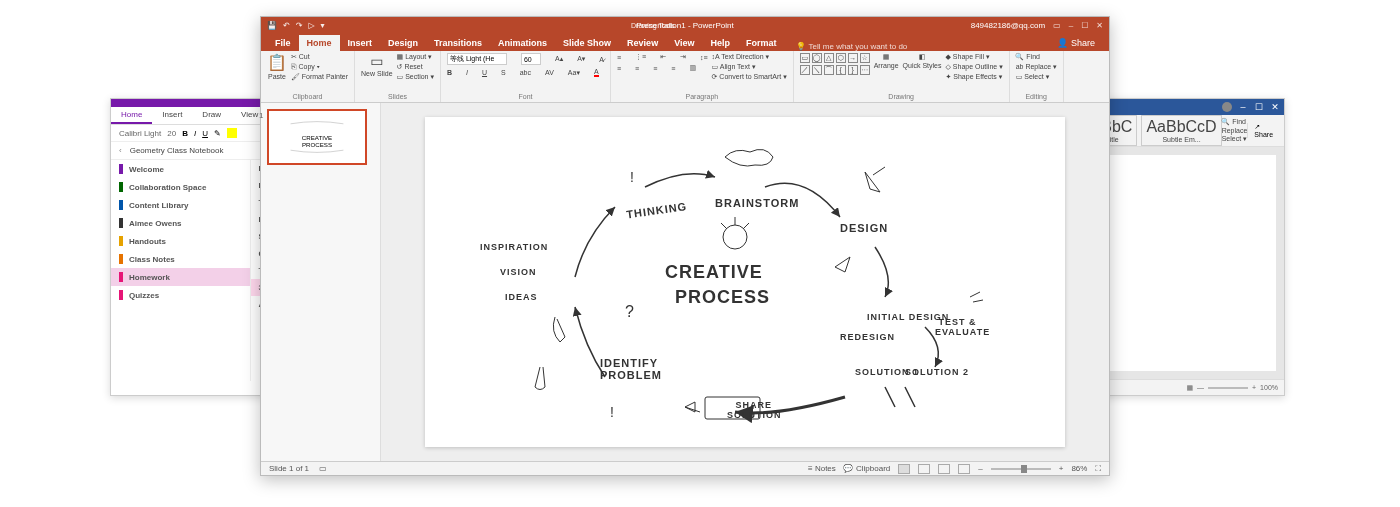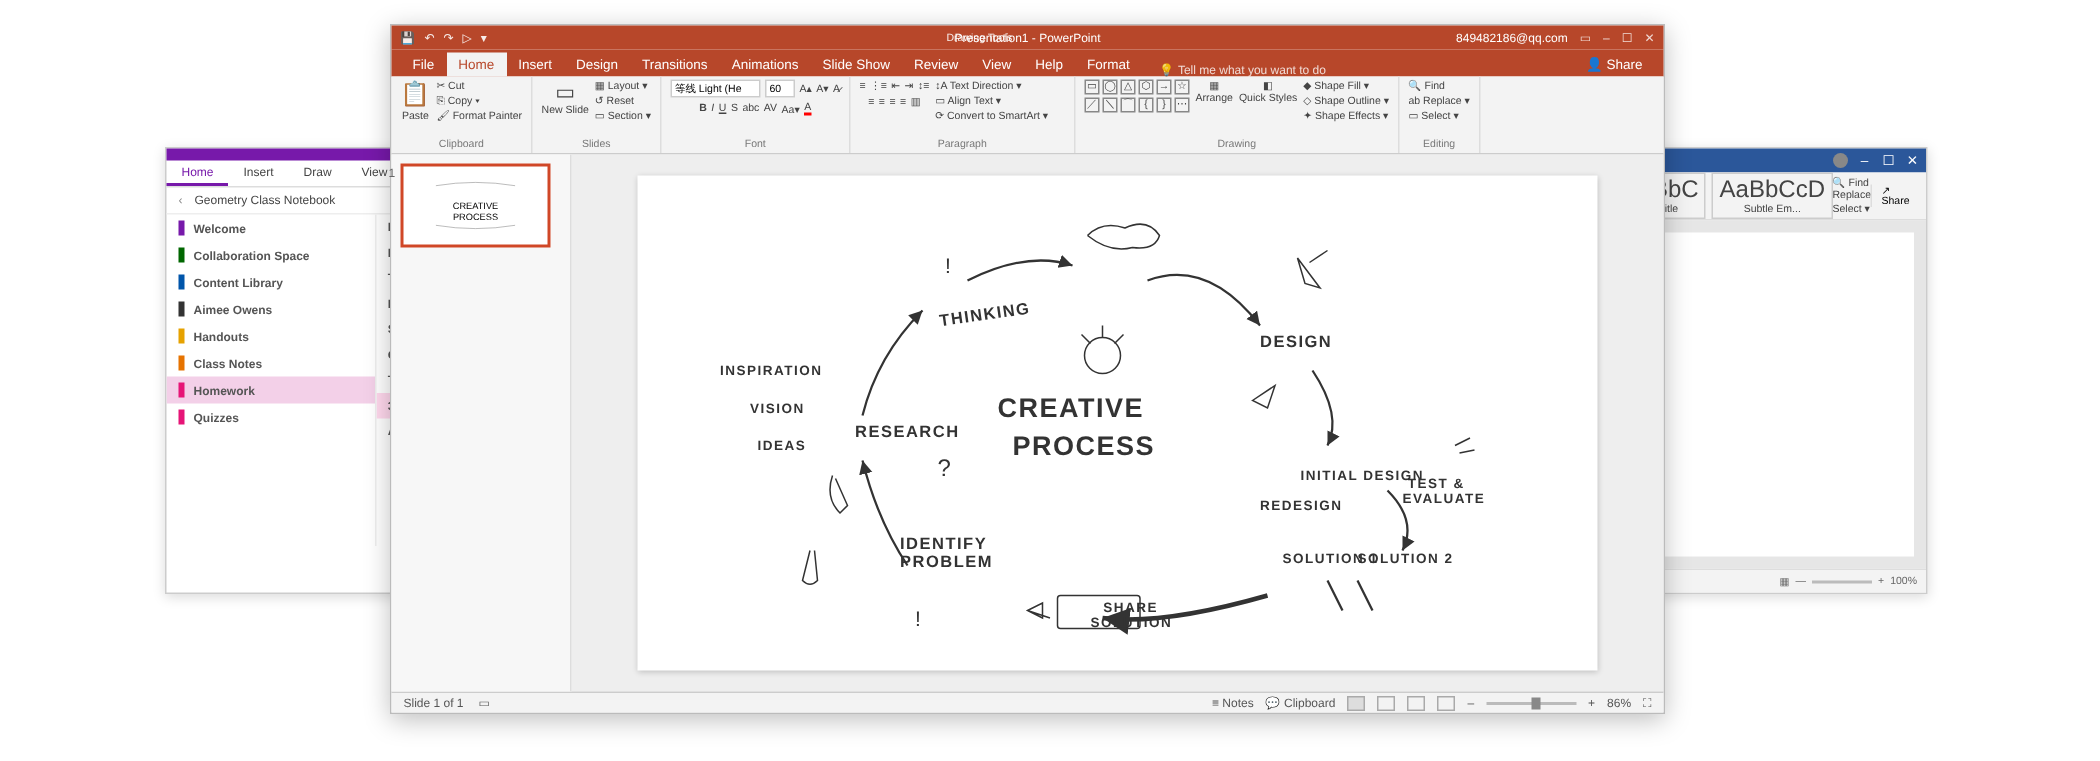--- a/index.html
+++ b/index.html
@@ -47,31 +47,31 @@
 
 .ppt { position: absolute; left: 260px; top: 16px; width: 850px; height: 460px; background: #fff; border: 1px solid #bbb; box-shadow: 0 4px 16px rgba(0,0,0,0.25); }
 .ppt .titlebar { height: 16px; background: #b7472a; display: flex; align-items: center; color: #fff; font-size: 8px; padding: 0 6px; }
 .ppt .titlebar .qat { display: flex; gap: 6px; align-items: center; }
 .ppt .titlebar .qat span { opacity: 0.9; }
 .ppt .titlebar .title { position: absolute; left: 50%; transform: translateX(-50%); }
 .ppt .titlebar .tools { margin-left: 20px; font-size: 7px; opacity: 0.9; }
 .ppt .titlebar .account { margin-left: auto; display: flex; gap: 8px; align-items: center; }
 .ppt .titlebar .wc { opacity: 0.8; cursor: pointer; }
 .ppt .tabbar { height: 18px; background: #b7472a; display: flex; align-items: flex-end; font-size: 9px; color: #fff; padding: 0 6px; }
-.ppt .tabbar .t { padding: 3px 8px; cursor: pointer; }
+.ppt .tabbar .t { padding: 3px 8px; cursor: pointer; font-weight: bold; }
 .ppt .tabbar .t.active { background: #f3f3f3; color: #b7472a; }
 .ppt .tabbar .tell { margin-left: 12px; opacity: 0.8; font-size: 8px; display: flex; align-items: center; gap: 3px; }
 .ppt .tabbar .share { margin-left: auto; padding: 3px 8px; }
 .ppt .ribbon { height: 52px; background: #f3f3f3; border-bottom: 1px solid #ccc; display: flex; font-size: 7px; color: #444; }
 .ppt .ribbon .group { border-right: 1px solid #ddd; padding: 2px 6px; display: flex; flex-direction: column; justify-content: space-between; }
 .ppt .ribbon .group .controls { display: flex; gap: 4px; align-items: flex-start; }
 .ppt .ribbon .group .label { text-align: center; font-size: 7px; color: #777; }
 .ppt .ribbon .btn { display: flex; flex-direction: column; align-items: center; gap: 1px; cursor: pointer; }
 .ppt .ribbon .col { display: flex; flex-direction: column; gap: 2px; }
-.ppt .ribbon .row { display: flex; gap: 3px; align-items: center; justify-content: center; }
+.ppt .ribbon .row { display: flex; gap: 14px; align-items: center; }
 .ppt .ribbon select, .ppt .ribbon input { font-size: 7px; border: 1px solid #ccc; padding: 0 2px; height: 12px; }
 .ppt .ribbon .shape-gallery { display: grid; grid-template-columns: repeat(6, 10px); gap: 2px; }
 .ppt .ribbon .shape-gallery span { width: 10px; height: 10px; border: 1px solid #888; font-size: 7px; text-align: center; line-height: 8px; }
 
 .ppt .workspace { display: flex; height: calc(100% - 100px); background: #eee; }
 .ppt .thumbs { width: 120px; background: #f7f7f7; border-right: 1px solid #ddd; padding: 6px; }
 .ppt .thumb { border: 2px solid #d04727; background: #fff; width: 100px; height: 56px; position: relative; font-size: 6px; }
 .ppt .thumb .num { position: absolute; left: -10px; top: 0; font-size: 8px; color: #666; }
 .ppt .thumb .mini { position: absolute; inset: 4px; display: flex; align-items: center; justify-content: center; }
 .ppt .thumb .mini svg { width: 100%; height: 100%; }
@@ -91,20 +91,29 @@
 </head>
 <body>
 
 <div class="onenote">
   <div class="titlebar"></div>
   <div class="tabs">
     <span class="active">Home</span>
     <span>Insert</span>
     <span>Draw</span>
     <span>View</span>
+  </div>
+  <div class="toolbar">
+    <span class="font">Calibri Light</span>
+    <span class="font">20</span>
+    <span class="b">B</span>
+    <span class="i">I</span>
+    <span class="u">U</span>
+    <span>✎</span>
+    <span class="hl"></span>
   </div>
   <div class="search">
     <span class="back">‹</span>
     <span class="title">Geometry Class Notebook</span>
     <span>🔍</span>
   </div>
   <div class="columns">
     <div class="col col1" id="on-sections">
         <div class="item"><span class="dot" style="background:#7719aa"></span>Welcome</div>
         <div class="item"><span class="dot" style="background:#006600"></span>Collaboration Space</div>
@@ -362,29 +371,29 @@
           <path d="M115,250 L110,270 Q115,275 120,270 L118,250" stroke="#333" fill="none"></path>
           <text x="200" y="200" font-size="16" fill="#333">?</text>
           <text x="205" y="65" font-size="14" fill="#333">!</text>
           <text x="185" y="300" font-size="14" fill="#333">!</text>
           <rect x="280" y="280" width="55" height="22" stroke="#333" fill="none" rx="2"></rect>
           <path d="M260,290 L270,285 L270,295 Z L275,295" stroke="#333" fill="none"></path>
         </svg>
         <div class="word big" style="left:240px;top:145px">CREATIVE</div>
         <div class="word big" style="left:250px;top:170px">PROCESS</div>
         <div class="word med" style="left:200px;top:72px;transform:rotate(-8deg)">THINKING</div>
+        <div class="word med" style="left:290px;top:80px">BRAINSTORM</div>
         <div class="word med" style="left:415px;top:105px">DESIGN</div>
         <div class="word sm" style="left:442px;top:195px">INITIAL DESIGN</div>
         <div class="word sm" style="left:510px;top:200px;width:45px;text-align:center">TEST &amp; EVALUATE</div>
         <div class="word sm" style="left:430px;top:250px">SOLUTION 1</div>
         <div class="word sm" style="left:480px;top:250px">SOLUTION 2</div>
         <div class="word sm" style="left:415px;top:215px">REDESIGN</div>
         <div class="word sm" style="left:302px;top:283px;width:45px;text-align:right">SHARE SOLUTION</div>
         <div class="word med" style="left:175px;top:240px;width:55px;text-align:center">IDENTIFY PROBLEM</div>
-        <div class="word med" style="left:145px;top:165px">RESEARCH</div>
         <div class="word sm" style="left:55px;top:125px">INSPIRATION</div>
         <div class="word sm" style="left:75px;top:150px">VISION</div>
         <div class="word sm" style="left:80px;top:175px">IDEAS</div>
       </div>
     </div>
   </div>
 
   <div class="status">
     <span>Slide 1 of 1</span>
     <span>▭</span>

